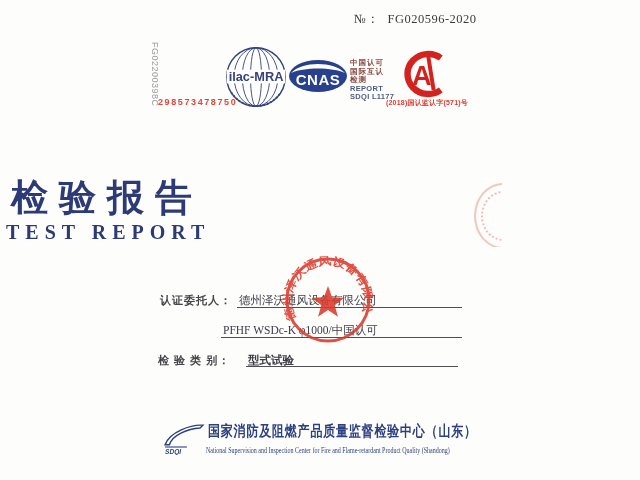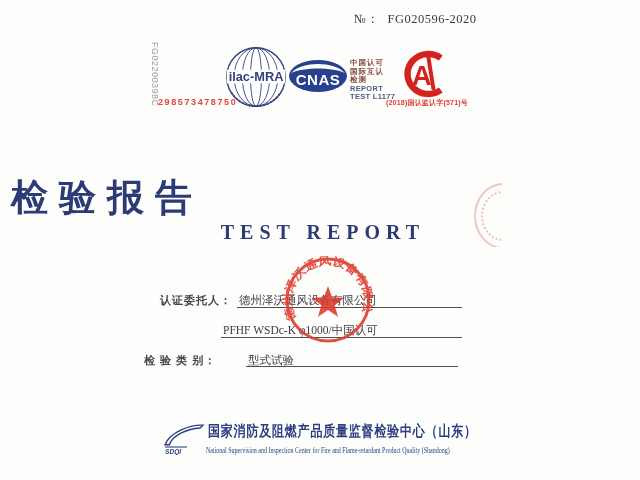--- a/index.html
+++ b/index.html
@@ -24,42 +24,42 @@
   .cnas-logo{left:288px;top:59px;}
   .cnas-text{left:350px;top:59px;line-height:8.6px;font-size:7.5px;font-weight:bold;}
   .cnas-text .cn{color:#8a4a42;letter-spacing:1px;}
   .cnas-text .en{color:#4e5b86;letter-spacing:.3px;}
   .cal-logo{left:396px;top:50px;}
   .cal-caption{left:386px;top:98px;font-size:7px;font-weight:bold;color:#e03a30;letter-spacing:.2px;}
 
   
   .title-cn{left:0;top:173px;width:640px;text-align:left;font-size:37px;font-weight:bold;
     color:#2c3b76;letter-spacing:11px;text-indent:11px;}
-  .title-en{left:0;top:221px;width:640px;text-align:center;font-family:"Liberation Serif",serif;
+  .title-en{left:0;top:221px;width:640px;font-family:"Liberation Serif",serif;
     font-size:20px;font-weight:bold;color:#2c3b76;letter-spacing:6px;text-indent:6px;}
 
   
   .ghost-seal{left:474px;top:183px;width:28px;height:64px;overflow:hidden;opacity:.55;}
   .ghost-seal .ring{position:absolute;left:0;top:0;width:54px;height:62px;border-radius:50%;
     border:2px solid #e49a94;}
   .ghost-seal .ring2{position:absolute;left:7px;top:8px;width:40px;height:46px;border-radius:50%;
     border:2px dotted #df8d86;}
 
   
   .field-label{font-size:11px;color:#46464a;letter-spacing:1px;font-weight:bold;}
   .field-value{font-size:11.5px;color:#3b3b45;font-family:"Liberation Serif",serif;}
   .underline{border-top:1.2px solid #4f4f52;height:0;}
   .f1-label{left:160px;top:293px;}
   .f1-value{left:239px;top:293px;}
   .f1-line{left:237px;top:307px;width:225px;}
   .f2-label{left:148px;top:323px;}
   .f2-value{left:223px;top:323px;}
   .f2-line{left:221px;top:337px;width:241px;}
-  .f3-label{left:144px;top:353px;}
-  .f3-value{left:248px;top:353px;}
+  .f3-label{left:158px;top:353px;}
+  .f3-value{left:248px;top:353px;font-weight:bold;}
   .f3-line{left:246px;top:366px;width:212px;}
 
   
   .company-seal{left:273px;top:245px;width:110px;height:110px;opacity:.88;}
 
   
   .footer-logo{left:162px;top:423px;}
   .footer-cn{left:208px;top:422px;font-size:15px;font-weight:bold;color:#2c3f80;
     transform:scaleX(.80);transform-origin:left top;white-space:nowrap;letter-spacing:1px;}
   .footer-en{left:206px;top:446px;font-size:7.5px;color:#2c3f80;font-family:"Liberation Serif",serif;
@@ -95,21 +95,21 @@
       <ellipse cx="60" cy="34" rx="58" ry="32" fill="#27418c"></ellipse>
       <path d="M6 28 C 28 4, 92 4, 114 28 C 90 16, 30 16, 6 28 Z" fill="#fdfdfc"></path>
       <text x="60" y="52" text-anchor="middle" font-family="Liberation Sans, sans-serif" font-size="30" font-weight="bold" fill="#ffffff" letter-spacing="1">CNAS</text>
     </svg>
   </div>
   <div class="abs cnas-text">
     <div class="cn">中国认可</div>
     <div class="cn">国际互认</div>
     <div class="cn">检测</div>
     <div class="en">REPORT</div>
-    <div class="en">TEST L1177</div>
+    <div class="en">SDQI L1177</div>
   </div>
 
   <div class="abs cal-logo">
     <svg width="56" height="48" viewBox="0 0 70 60">
       <path d="M 56 10 A 26 25 0 1 0 56 50" fill="none" stroke="#d4231f" stroke-width="8"></path>
       <text x="20" y="44" font-family="Liberation Sans, sans-serif" font-size="34" font-weight="bold" fill="#d4231f">A</text>
       <line x1="40" y1="6" x2="47" y2="50" stroke="#d4231f" stroke-width="5"></line>
     </svg>
   </div>
   <div class="abs cal-caption">(2018)国认监认字(571)号</div>

